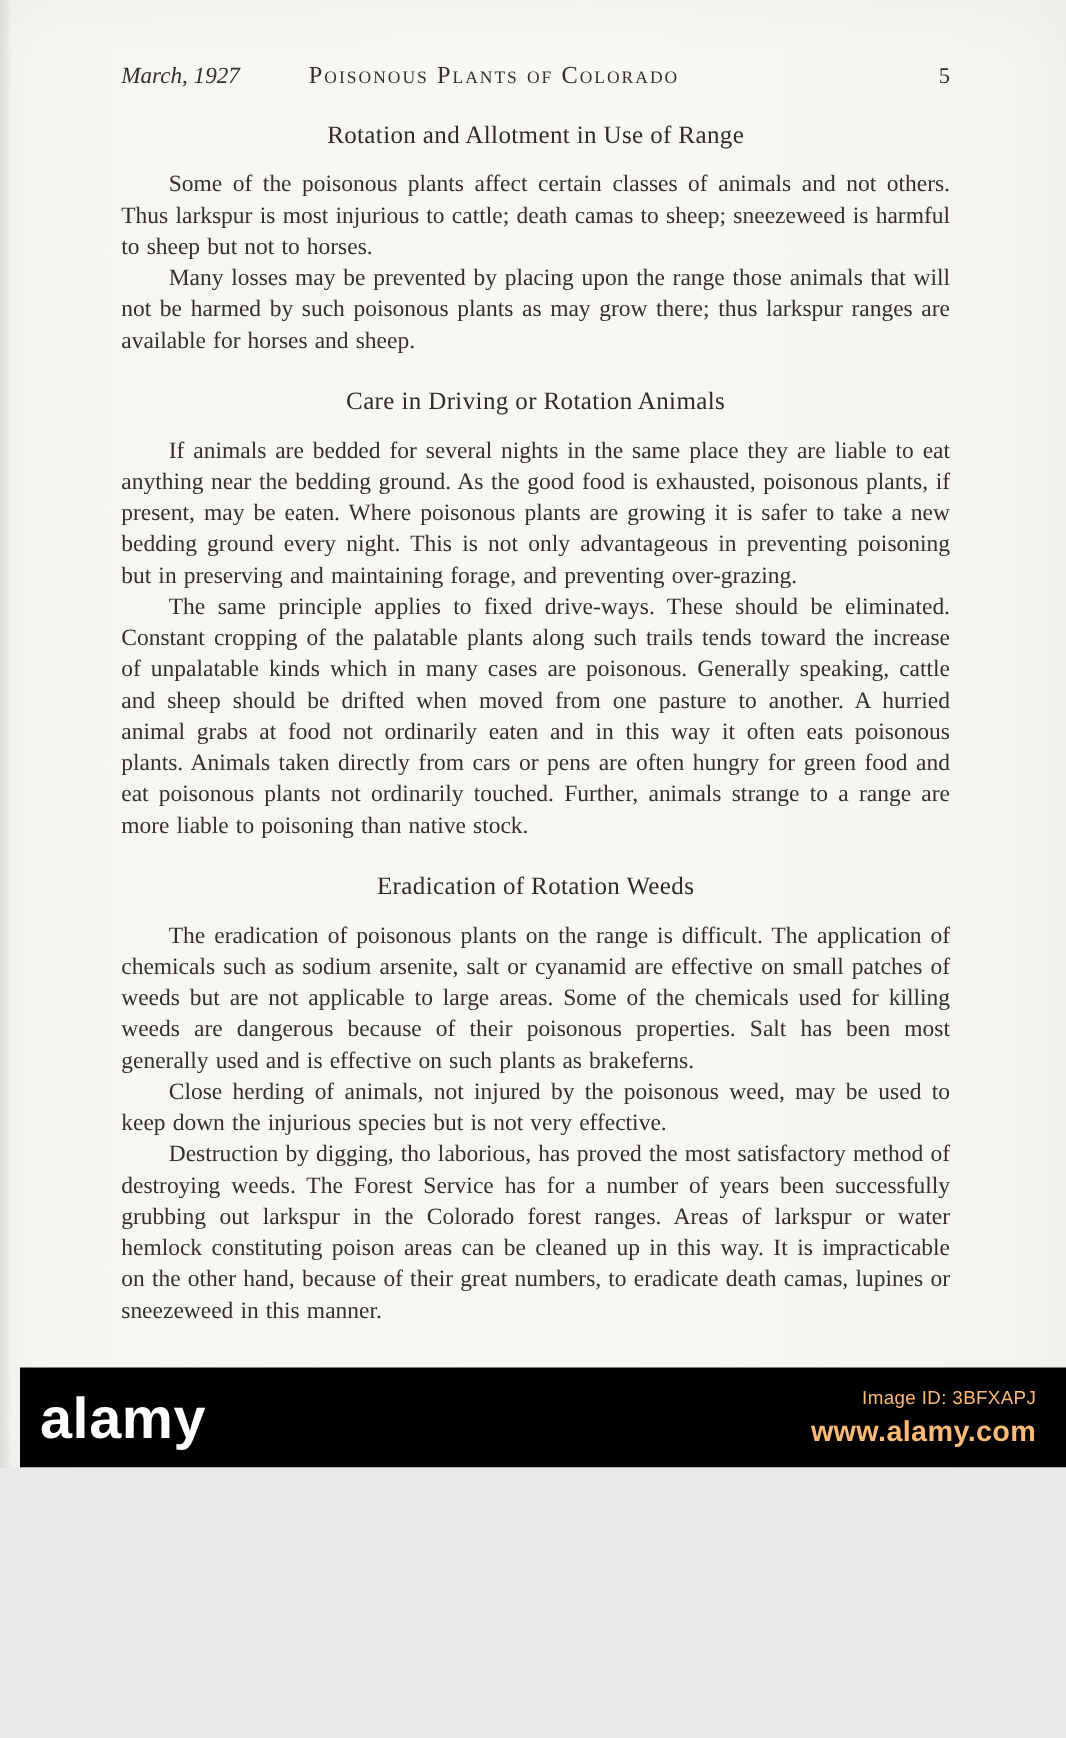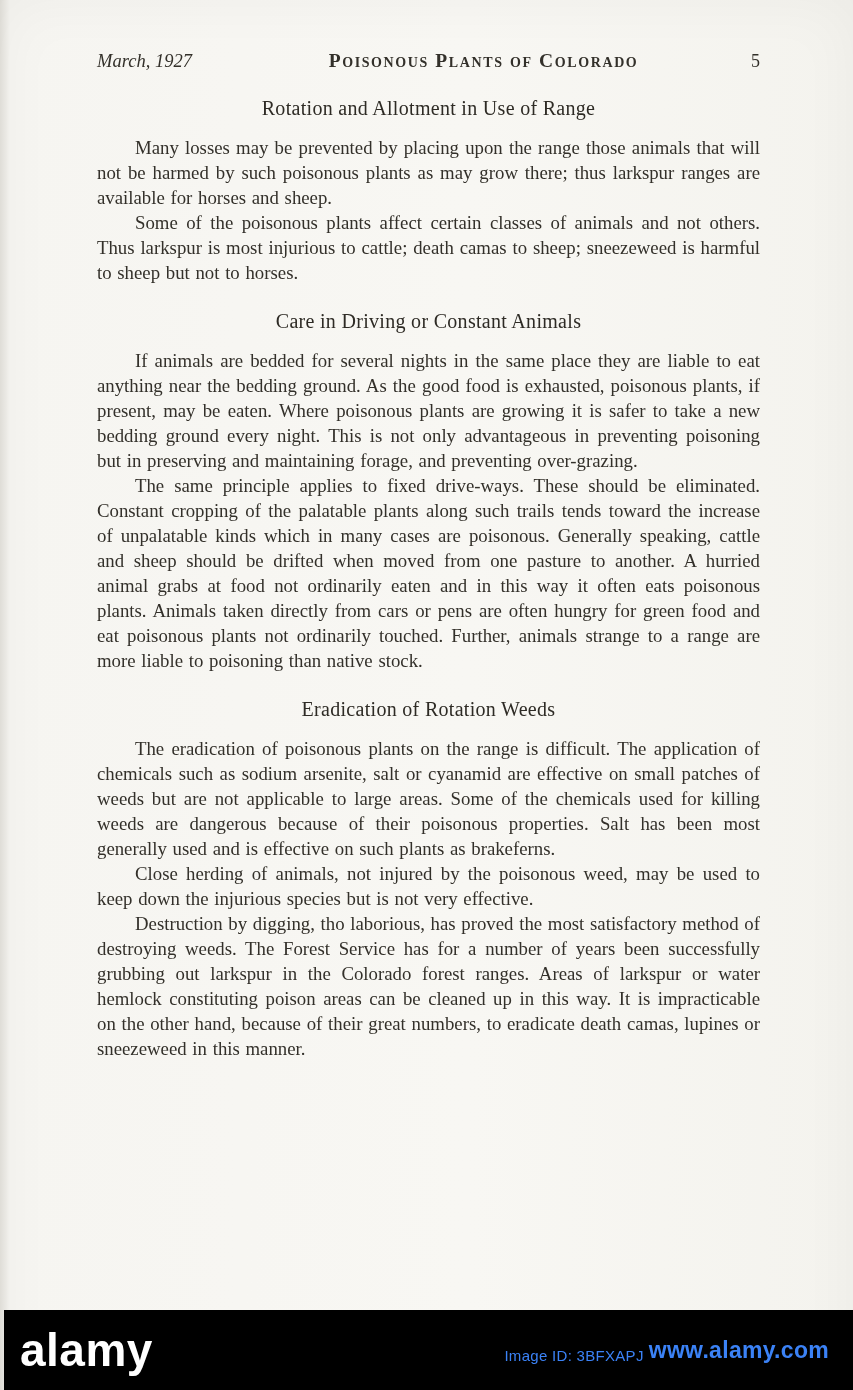--- a/index.html
+++ b/index.html
@@ -2,21 +2,21 @@
 <html><head>
 <meta charset="utf-8">
 <style>
   * { box-sizing: border-box; }
   html, body { margin: 0; padding: 0; }
   body { background: #e9e9e9; }
 
   .frame {
     position: relative;
     width: 853px;
-    height: 1390px;
+    height: 1174px;
     margin: 0 auto;
     overflow: hidden;
     background: linear-gradient(90deg, #e3e1db 0px, #f6f5f1 10px, #f8f7f3 55%, #f4f3ee 100%);
     box-shadow: inset 0 0 60px rgba(0,0,0,0.04);
   }
 
   .scan-page {
     position: absolute;
     top: 0; left: 0; right: 0; bottom: 80px;
     padding: 50px 93px 0 97px;
@@ -31,25 +31,23 @@
     margin-bottom: 12px;
   }
   .hdr-date {
     font-style: italic;
     font-size: 18.5px;
     white-space: nowrap;
     min-width: 150px;
   }
   .hdr-title {
     flex: 1;
-    text-align: center;
     font-variant: small-caps;
     font-size: 19.5px;
     letter-spacing: 1.6px;
-    font-weight: bold;
   }
   .hdr-page {
     min-width: 40px;
     text-align: right;
     font-size: 18px;
   }
 
   .sec-heading {
     text-align: center;
     font-size: 20px;
@@ -63,63 +61,64 @@
     margin: 0;
     font-size: 18.8px;
     line-height: 25px;
     text-align: justify;
     text-indent: 38px;
     word-spacing: 1px;
   }
 
   .alamy-bar {
     position: absolute;
-    left: 4px; right: 0; bottom: 0;
+    left: 16px; right: 0; bottom: 0;
     height: 80px;
     background: #000;
     display: flex;
     align-items: center;
     justify-content: space-between;
     padding: 0 24px 0 16px;
     font-family: "Liberation Sans", "DejaVu Sans", sans-serif;
   }
   .alamy-logo {
     color: #ffffff;
     font-weight: 700;
     font-size: 46px;
     letter-spacing: 0.5px;
     line-height: 1;
   }
   .alamy-meta {
     display: flex;
+    flex-direction: column;
     align-items: flex-end;
     gap: 5px;
-    color: #3b82f6;
+    color: #fdba74;
   }
   .alamy-id { font-size: 15px; letter-spacing: 0.3px; }
   .alamy-url { font-size: 23px; font-weight: 700; letter-spacing: 0.3px; }
 </style>
 </head>
 <body>
 
 <div class="frame">
 
   <div class="scan-page">
 
     <div class="page-header">
       <span class="hdr-date">March, 1927</span>
       <span class="hdr-title">Poisonous Plants of Colorado</span>
       <span class="hdr-page">5</span>
     </div>
 
     <h2 class="sec-heading">Rotation and Allotment in Use of Range</h2>
+    <p class="para">Some of the poisonous plants affect certain classes of animals and not others.  Thus larkspur is most injurious to cattle; death camas to sheep; sneezeweed is harmful to sheep but not to horses.</p>
     <p class="para">Many losses may be prevented by placing upon the range those animals that will not be harmed by such poisonous plants as may grow there; thus larkspur ranges are available for horses and sheep.</p>
-    <p class="para">Some of the poisonous plants affect certain classes of animals and not others.  Thus larkspur is most injurious to cattle; death camas to sheep; sneezeweed is harmful to sheep but not to horses.</p>
 
-    <h2 class="sec-heading">Care in Driving or Constant Animals</h2>
+    <h2 class="sec-heading">Care in Driving or Rotation Animals</h2>
     <p class="para">If animals are bedded for several nights in the same place they are liable to eat anything near the bedding ground.  As the good food is exhausted, poisonous plants, if present, may be eaten.  Where poisonous plants are growing it is safer to take a new bedding ground every night.  This is not only advantageous in preventing poisoning but in preserving and maintaining forage, and preventing over-grazing.</p>
     <p class="para">The same principle applies to fixed drive-ways.  These should be eliminated.  Constant cropping of the palatable plants along such trails tends toward the increase of unpalatable kinds which in many cases are poisonous.  Generally speaking, cattle and sheep should be drifted when moved from one pasture to another.  A hurried animal grabs at food not ordinarily eaten and in this way it often eats poisonous plants.  Animals taken directly from cars or pens are often hungry for green food and eat poisonous plants not ordinarily touched.  Further, animals strange to a range are more liable to poisoning than native stock.</p>
 
     <h2 class="sec-heading">Eradication of Rotation Weeds</h2>
     <p class="para">The eradication of poisonous plants on the range is difficult. The application of chemicals such as sodium arsenite, salt or cyanamid are effective on small patches of weeds but are not applicable to large areas.  Some of the chemicals used for killing weeds are dangerous because of their poisonous properties.  Salt has been most generally used and is effective on such plants as brakeferns.</p>
     <p class="para">Close herding of animals, not injured by the poisonous weed, may be used to keep down the injurious species but is not very effective.</p>
     <p class="para">Destruction by digging, tho laborious, has proved the most satisfactory method of destroying weeds.  The Forest Service has for a number of years been successfully grubbing out larkspur in the Colorado forest ranges.  Areas of larkspur or water hemlock constituting poison areas can be cleaned up in this way.  It is impracticable on the other hand, because of their great numbers, to eradicate death camas, lupines or sneezeweed in this manner.</p>
 
   </div>
 

